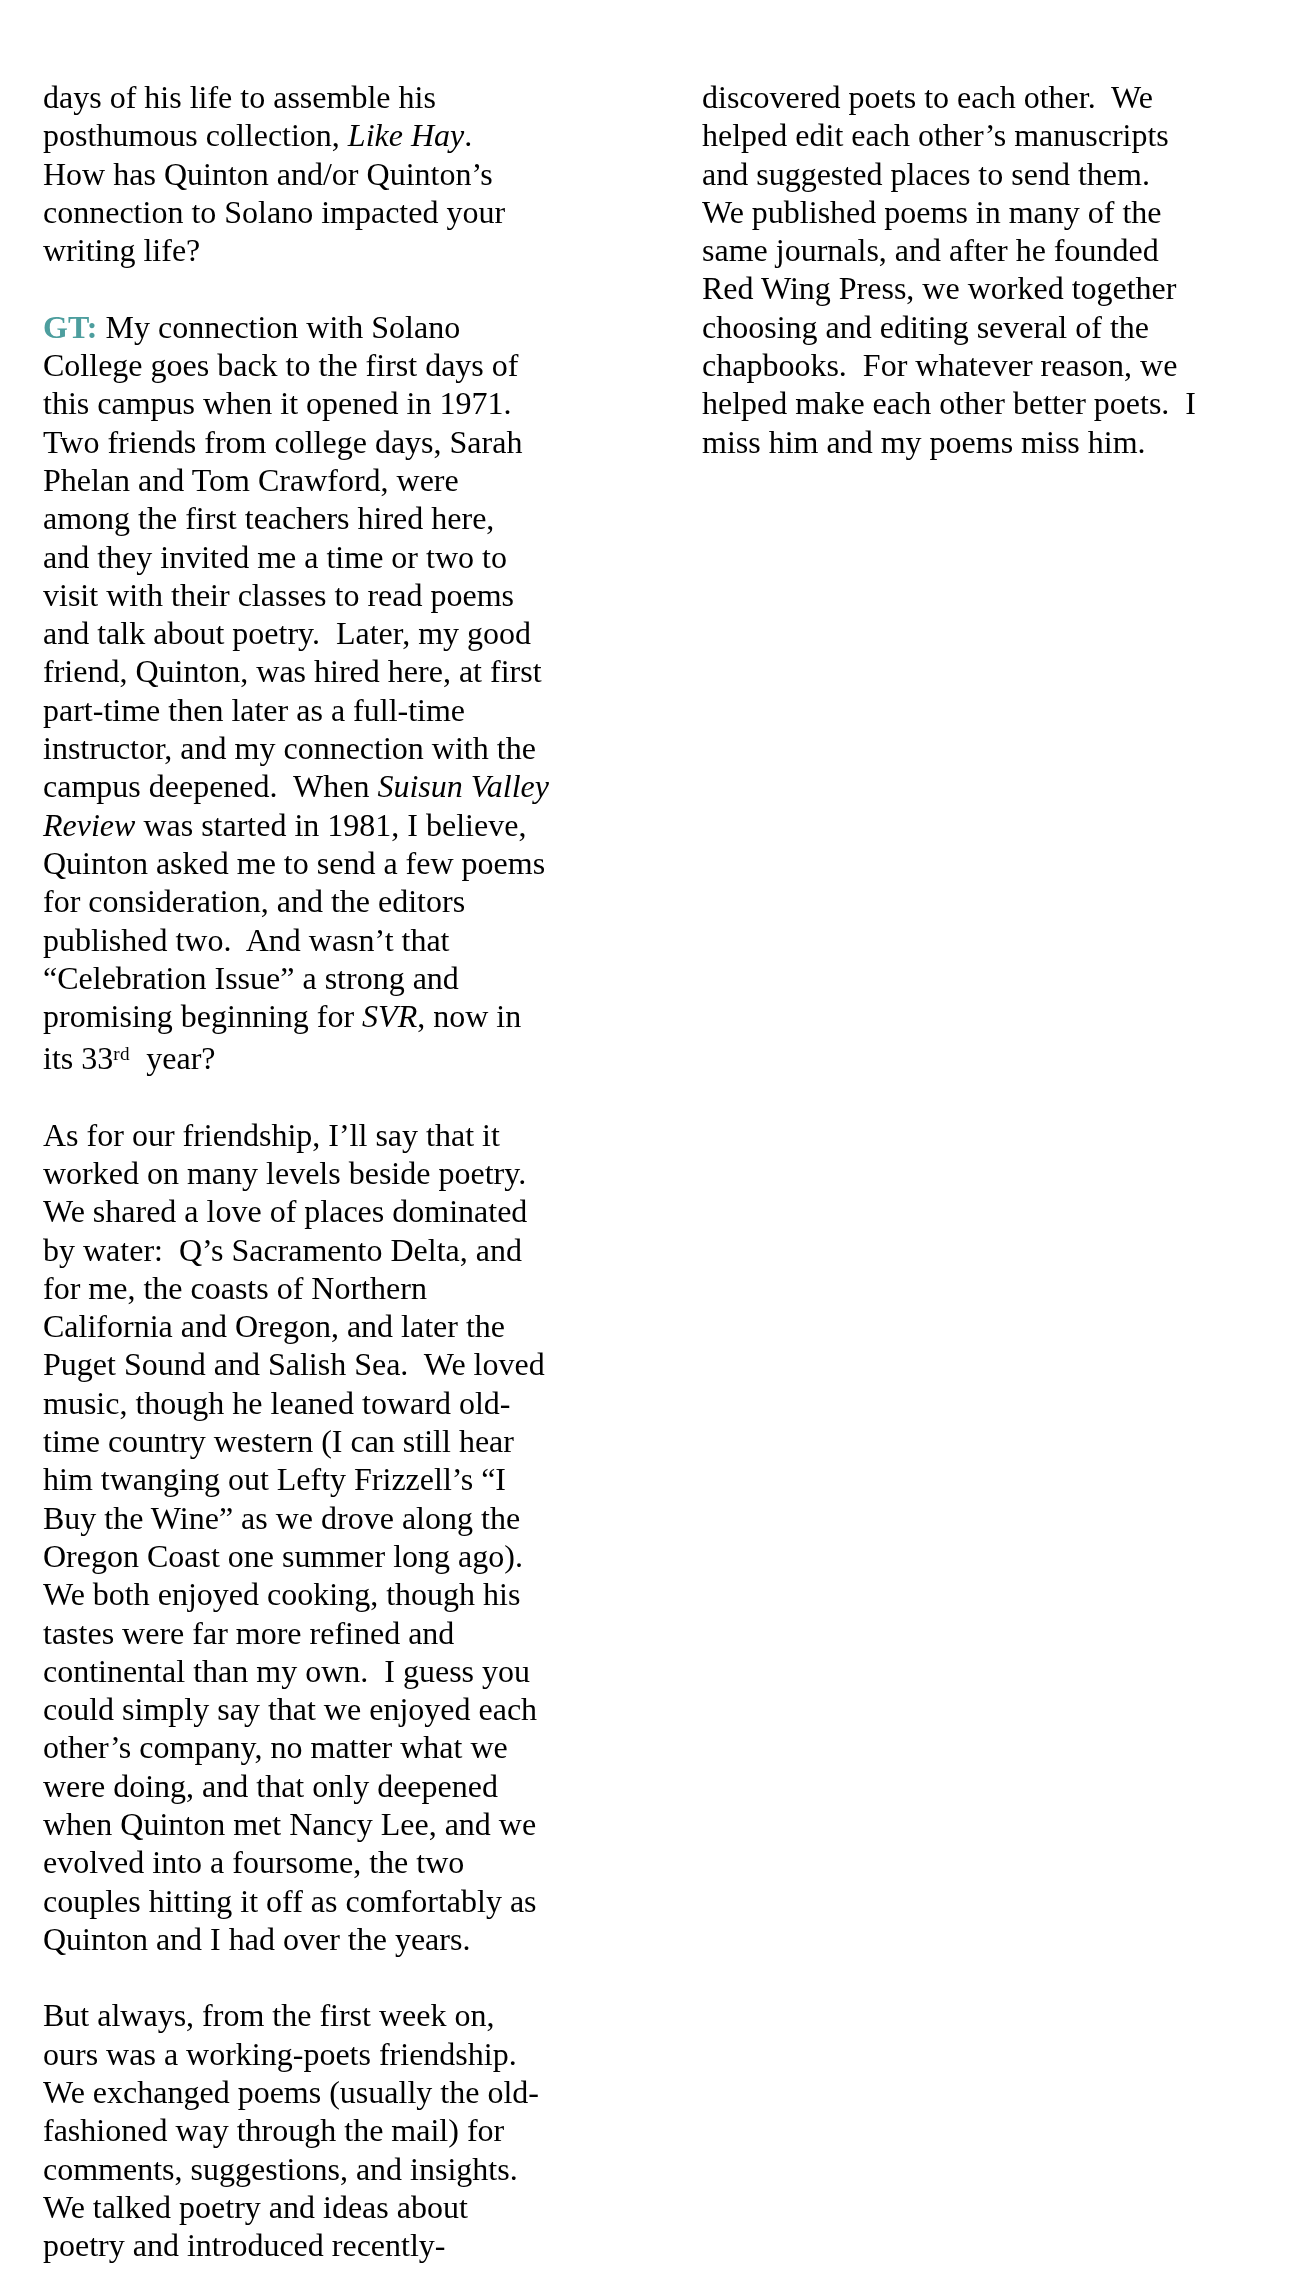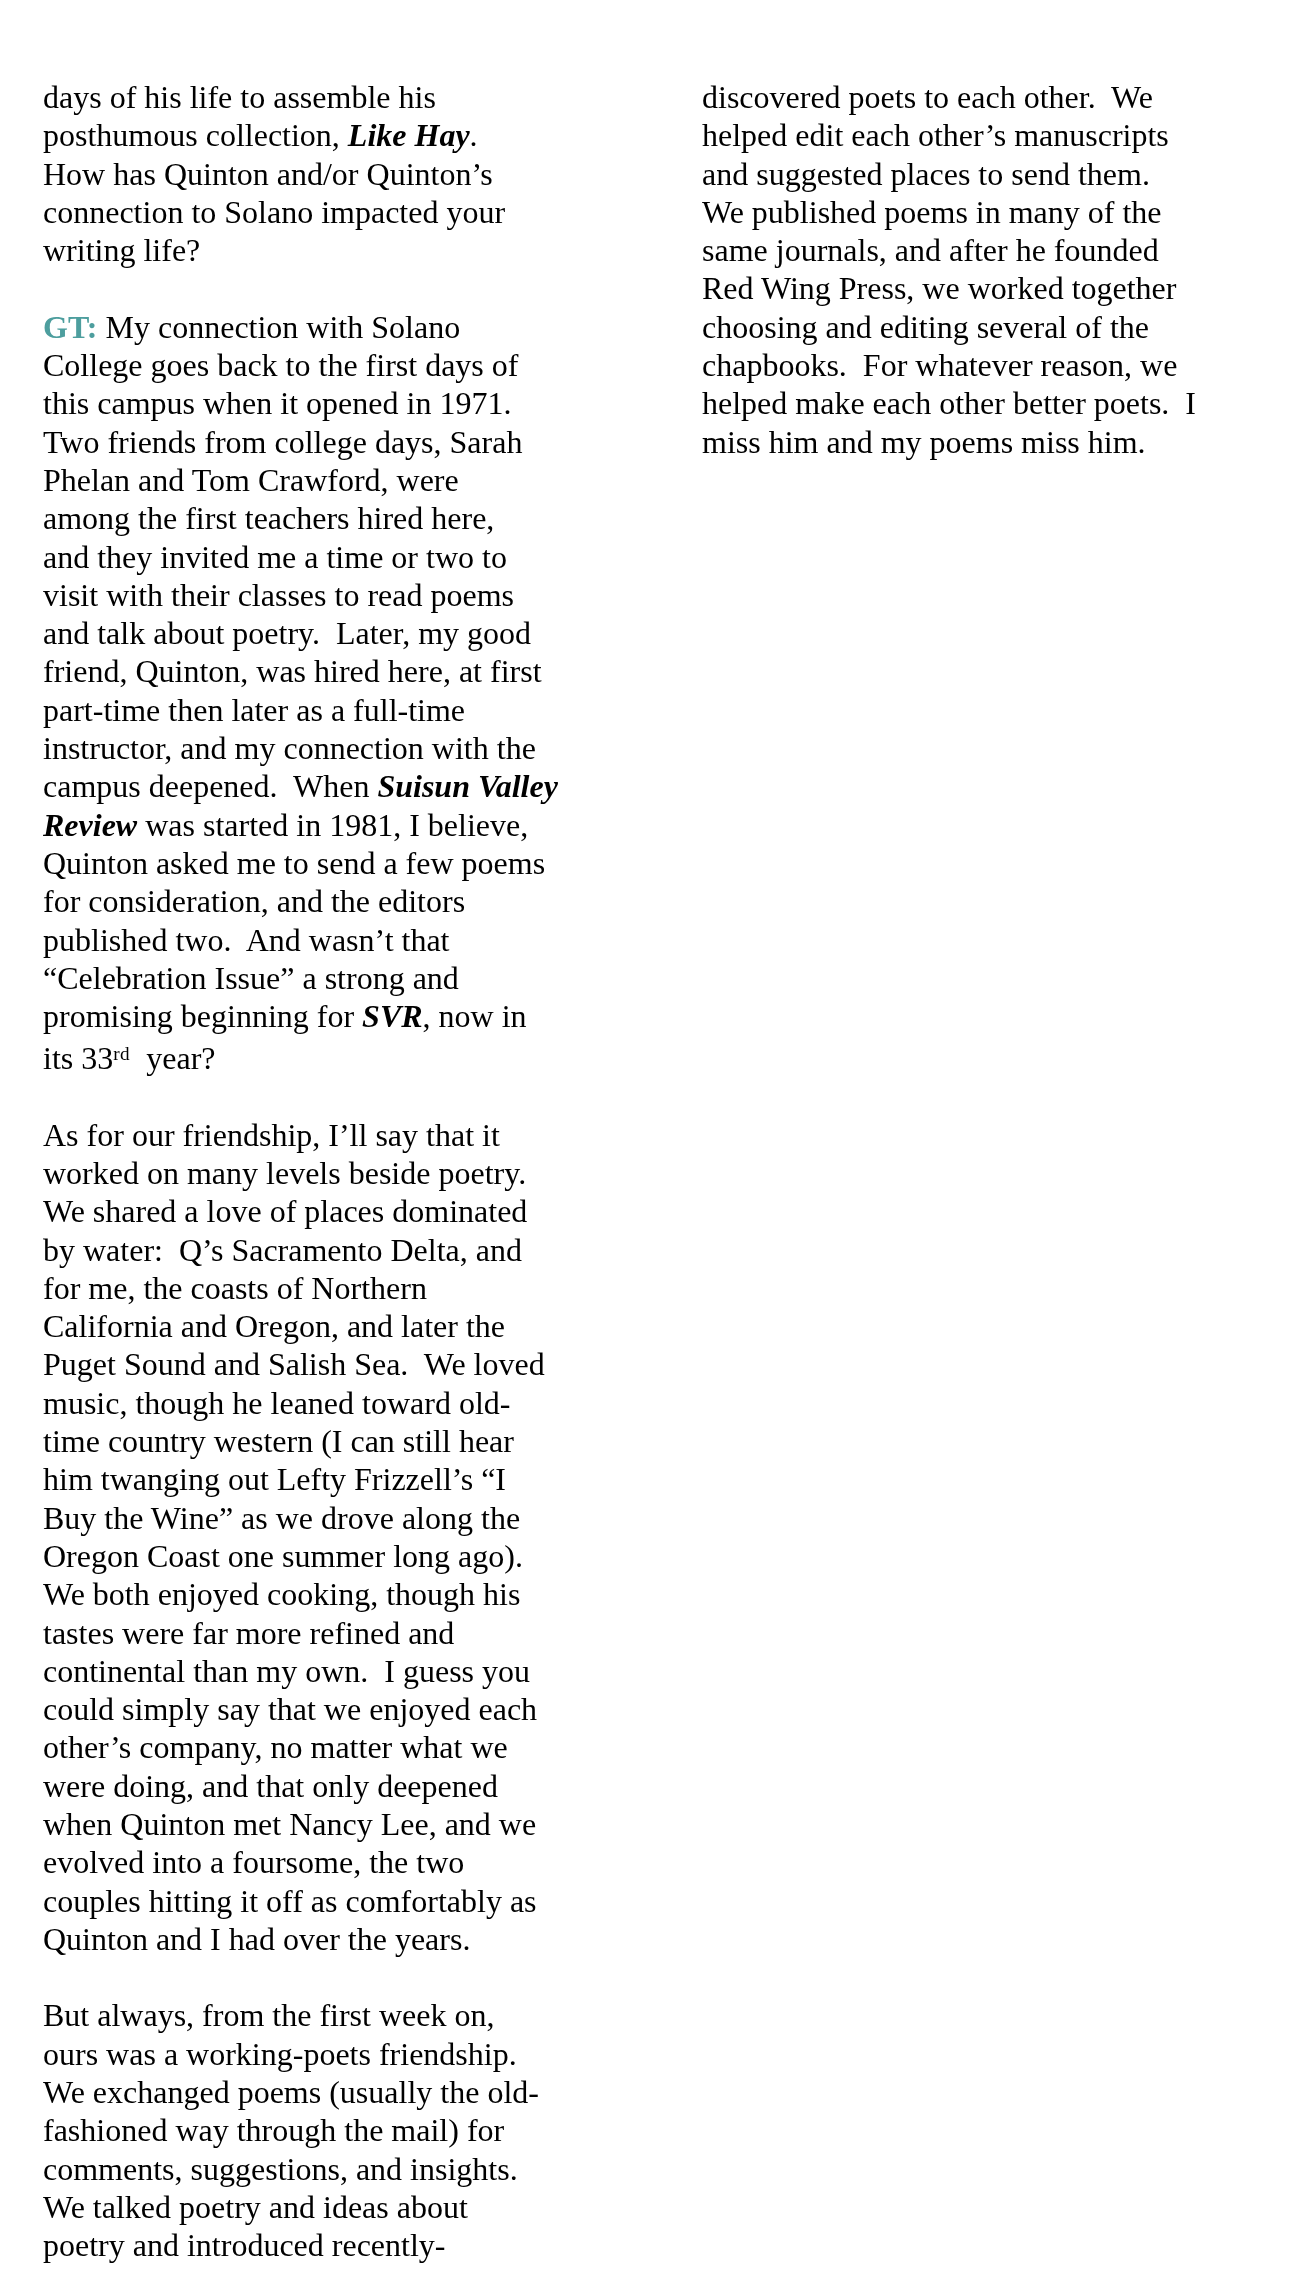--- a/index.html
+++ b/index.html
@@ -26,21 +26,21 @@
     width: 645px;
     font-size: 32px;
     line-height: 38.3px;
     white-space: pre;
   }
   .col-left  { left: 43px; }
   .col-right { left: 702px; }
   .para { margin: 0 0 38.3px 0; }
   .para:last-child { margin-bottom: 0; }
   .line { white-space: pre; }
-  .it { font-style: italic; font-weight: bold; }
+  .it { font-style: italic; }
   .accent { color: var(--accent, #4d9e9e); font-weight: bold; }
   .sup {
     font-size: 0.6em;
     vertical-align: 0.45em;
     letter-spacing: 0.5px;
   }
 </style>
 </head>
 <body>
 

